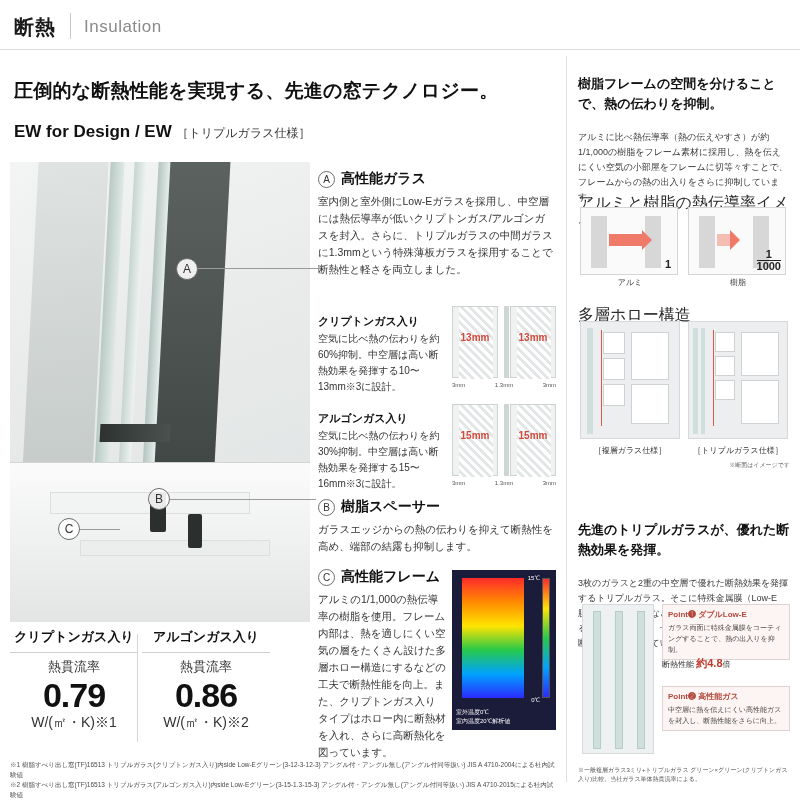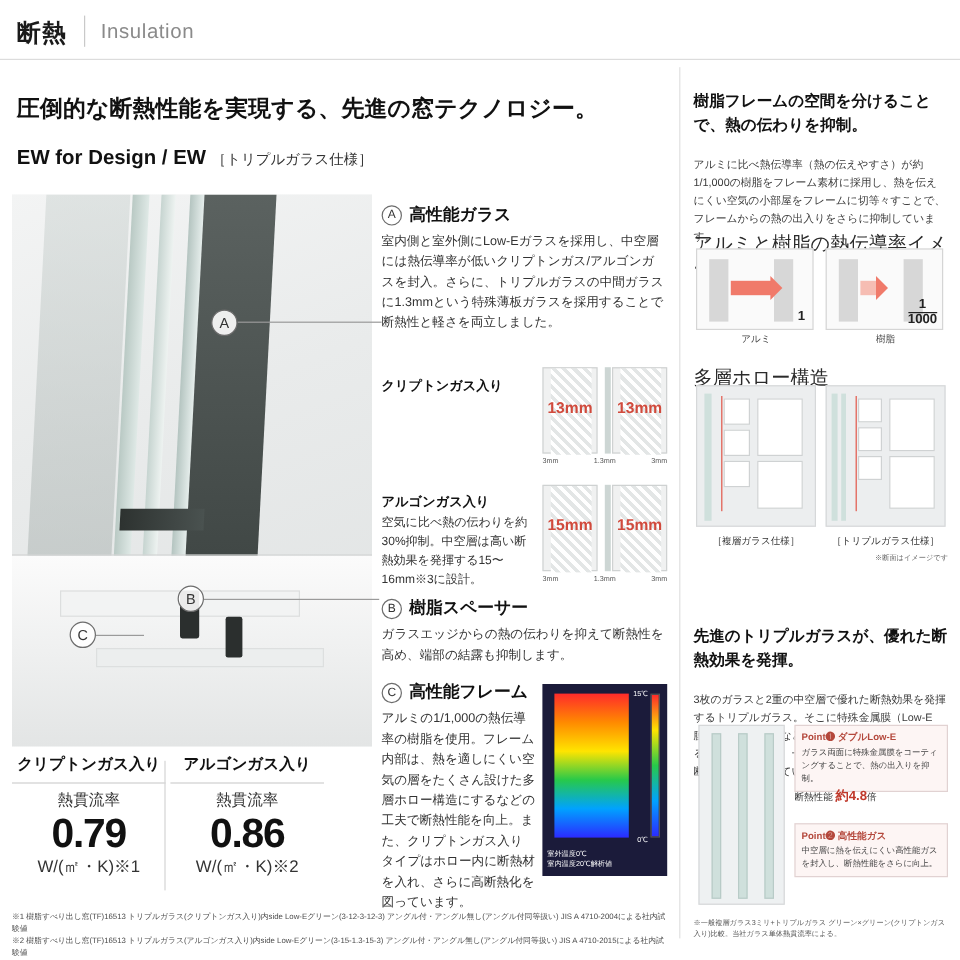--- a/index.html
+++ b/index.html
@@ -173,21 +173,21 @@
     background:#f0f1f1; border:1px solid #cfd2d2;
   }
   .gasdiag .pane.l { left:0; }
   .gasdiag .pane.r { left:58px; }
   .gasdiag .glassbar { position:absolute; top:0; width:5px; height:72px; background:#cdd6d4; }
   .gasdiag .hatch {
     position:absolute; top:0; width:34px; height:72px; left:6px;
     background: repeating-linear-gradient(45deg,#ffffff 0 3px,#e3e6e6 3px 6px);
   }
   .gasdiag .lbl {
-    position:absolute; top:26px; font-size:13px; color:#d14a3c; font-weight:bold;
+    position:absolute; top:26px; font-size:10px; color:#d14a3c; font-weight:bold;
     width:46px; text-align:center;
   }
   .gasdiag .lbl.l { left:0; } .gasdiag .lbl.r { left:58px; }
   .gasdiag .ticks {
     position:absolute; top:76px; left:0; width:104px; font-size:6px; color:#555;
     display:flex; justify-content:space-between;
   }
 
   
   .thermo {
@@ -322,20 +322,21 @@
   <div class="feat" id="featA">
     <div class="head">
       <span class="badge">A</span>
       <span>高性能ガラス</span>
     </div>
     <div class="body">室内側と室外側にLow-Eガラスを採用し、中空層には熱伝導率が低いクリプトンガス/アルゴンガスを封入。さらに、トリプルガラスの中間ガラスに1.3mmという特殊薄板ガラスを採用することで断熱性と軽さを両立しました。</div>
   </div>
 
   <div class="feat" id="gasA">
     <div class="sub">クリプトンガス入り</div>
+    <div class="subbody">空気に比べ熱の伝わりを約60%抑制。中空層は高い断熱効果を発揮する10〜13mm※3に設計。</div>
   </div>
   <div class="gasdiag" id="gasdiagA">
     <div class="pane l">
         <div class="hatch"></div>
       </div>
     <div class="pane r">
         <div class="hatch"></div>
       </div>
     <div class="glassbar" style="left:52px;"></div>
     <div class="lbl l">13mm</div>

